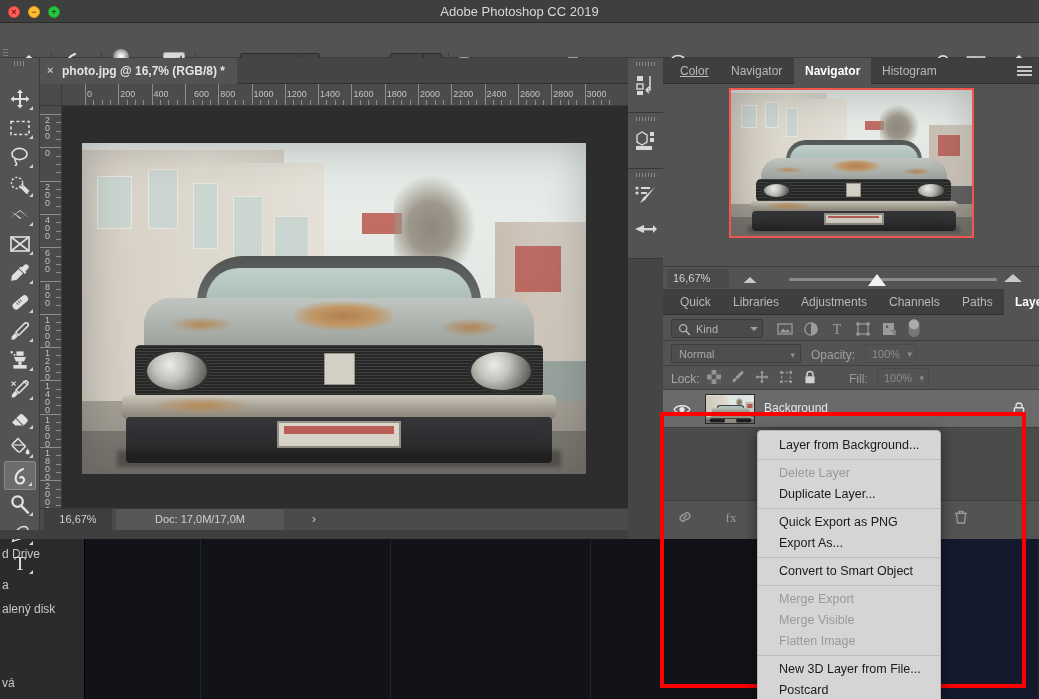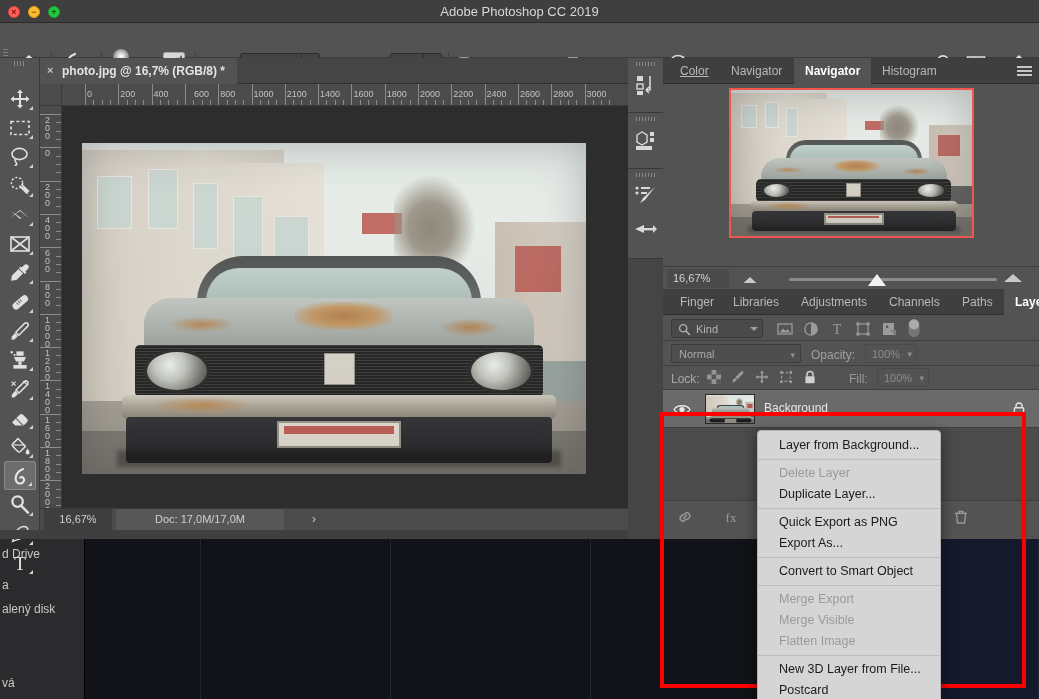--- a/index.html
+++ b/index.html
@@ -540,21 +540,21 @@
         <div class="rt" style="left: 158.2px; top: 6px;">800</div>
         <div class="tick" style="left: 156.2px; top: 0px; width: 1px; height: 22px;"></div>
         <div class="tick" style="left: 164.525px; top: 16px; width: 1px; height: 6px;"></div>
         <div class="tick" style="left: 172.85px; top: 16px; width: 1px; height: 6px;"></div>
         <div class="tick" style="left: 181.175px; top: 16px; width: 1px; height: 6px;"></div>
         <div class="rt" style="left: 191.5px; top: 6px;">1000</div>
         <div class="tick" style="left: 189.5px; top: 0px; width: 1px; height: 22px;"></div>
         <div class="tick" style="left: 197.825px; top: 16px; width: 1px; height: 6px;"></div>
         <div class="tick" style="left: 206.15px; top: 16px; width: 1px; height: 6px;"></div>
         <div class="tick" style="left: 214.475px; top: 16px; width: 1px; height: 6px;"></div>
-        <div class="rt" style="left: 224.8px; top: 6px;">2100</div>
+        <div class="rt" style="left: 224.8px; top: 6px;">1200</div>
         <div class="tick" style="left: 222.8px; top: 0px; width: 1px; height: 22px;"></div>
         <div class="tick" style="left: 231.125px; top: 16px; width: 1px; height: 6px;"></div>
         <div class="tick" style="left: 239.45px; top: 16px; width: 1px; height: 6px;"></div>
         <div class="tick" style="left: 247.775px; top: 16px; width: 1px; height: 6px;"></div>
         <div class="rt" style="left: 258.1px; top: 6px;">1400</div>
         <div class="tick" style="left: 256.1px; top: 0px; width: 1px; height: 22px;"></div>
         <div class="tick" style="left: 264.425px; top: 16px; width: 1px; height: 6px;"></div>
         <div class="tick" style="left: 272.75px; top: 16px; width: 1px; height: 6px;"></div>
         <div class="tick" style="left: 281.075px; top: 16px; width: 1px; height: 6px;"></div>
         <div class="rt" style="left: 291.4px; top: 6px;">1600</div>
@@ -799,21 +799,21 @@
         <div class="navzoom">16,67%</div>
         <div class="zt" style="left:78px;top:9px;transform:scale(.72);"></div>
         <div class="ztrack"></div>
         <div class="zknob"></div>
         <div class="zt" style="left:341px;top:7px;"></div>
       </div>
 
       <div class="layerspanel">
         <div class="paneltabs" style="top:0;" id="laytabs">
           <div class="pmenu"></div>
-        <div class="ptab" style="left: 6px;">Finger</div>
+        <div class="ptab" style="left: 6px;">Quick</div>
             <div class="ptab" style="left: 59px;">Libraries</div>
             <div class="ptab" style="left: 127px;">Adjustments</div>
             <div class="ptab" style="left: 215px;">Channels</div>
             <div class="ptab" style="left: 288px;">Paths</div>
             <div class="ptab on" style="left: 341px;">Layers</div>
           </div>
 
         <div class="lp-filter">
           <div class="kindbox">
             <span>Kind</span>

